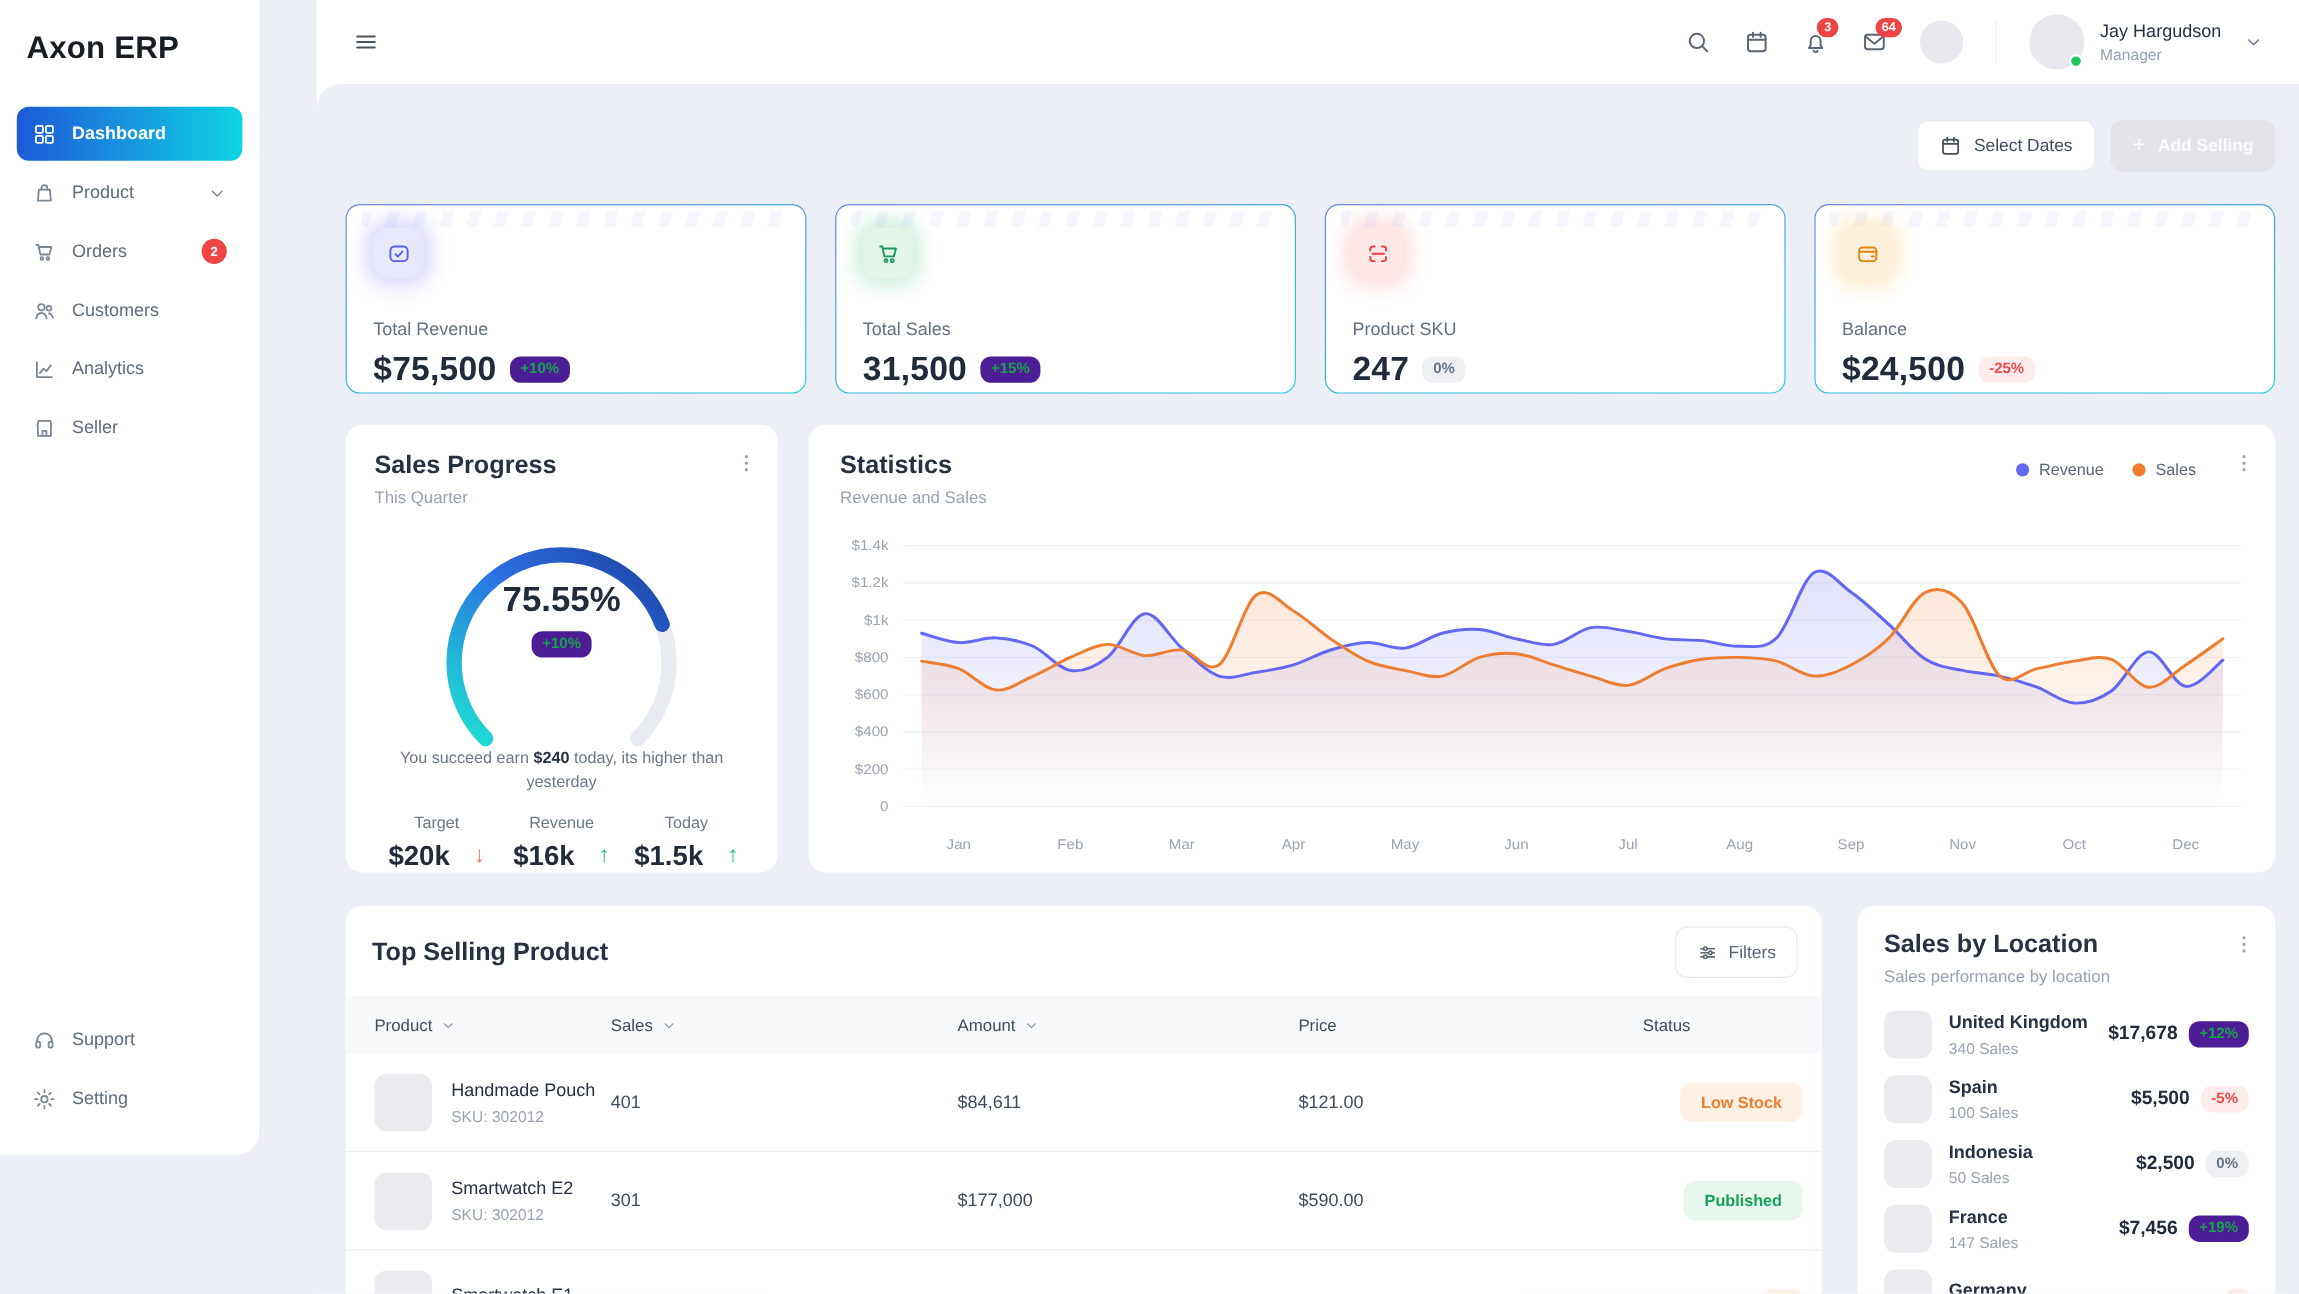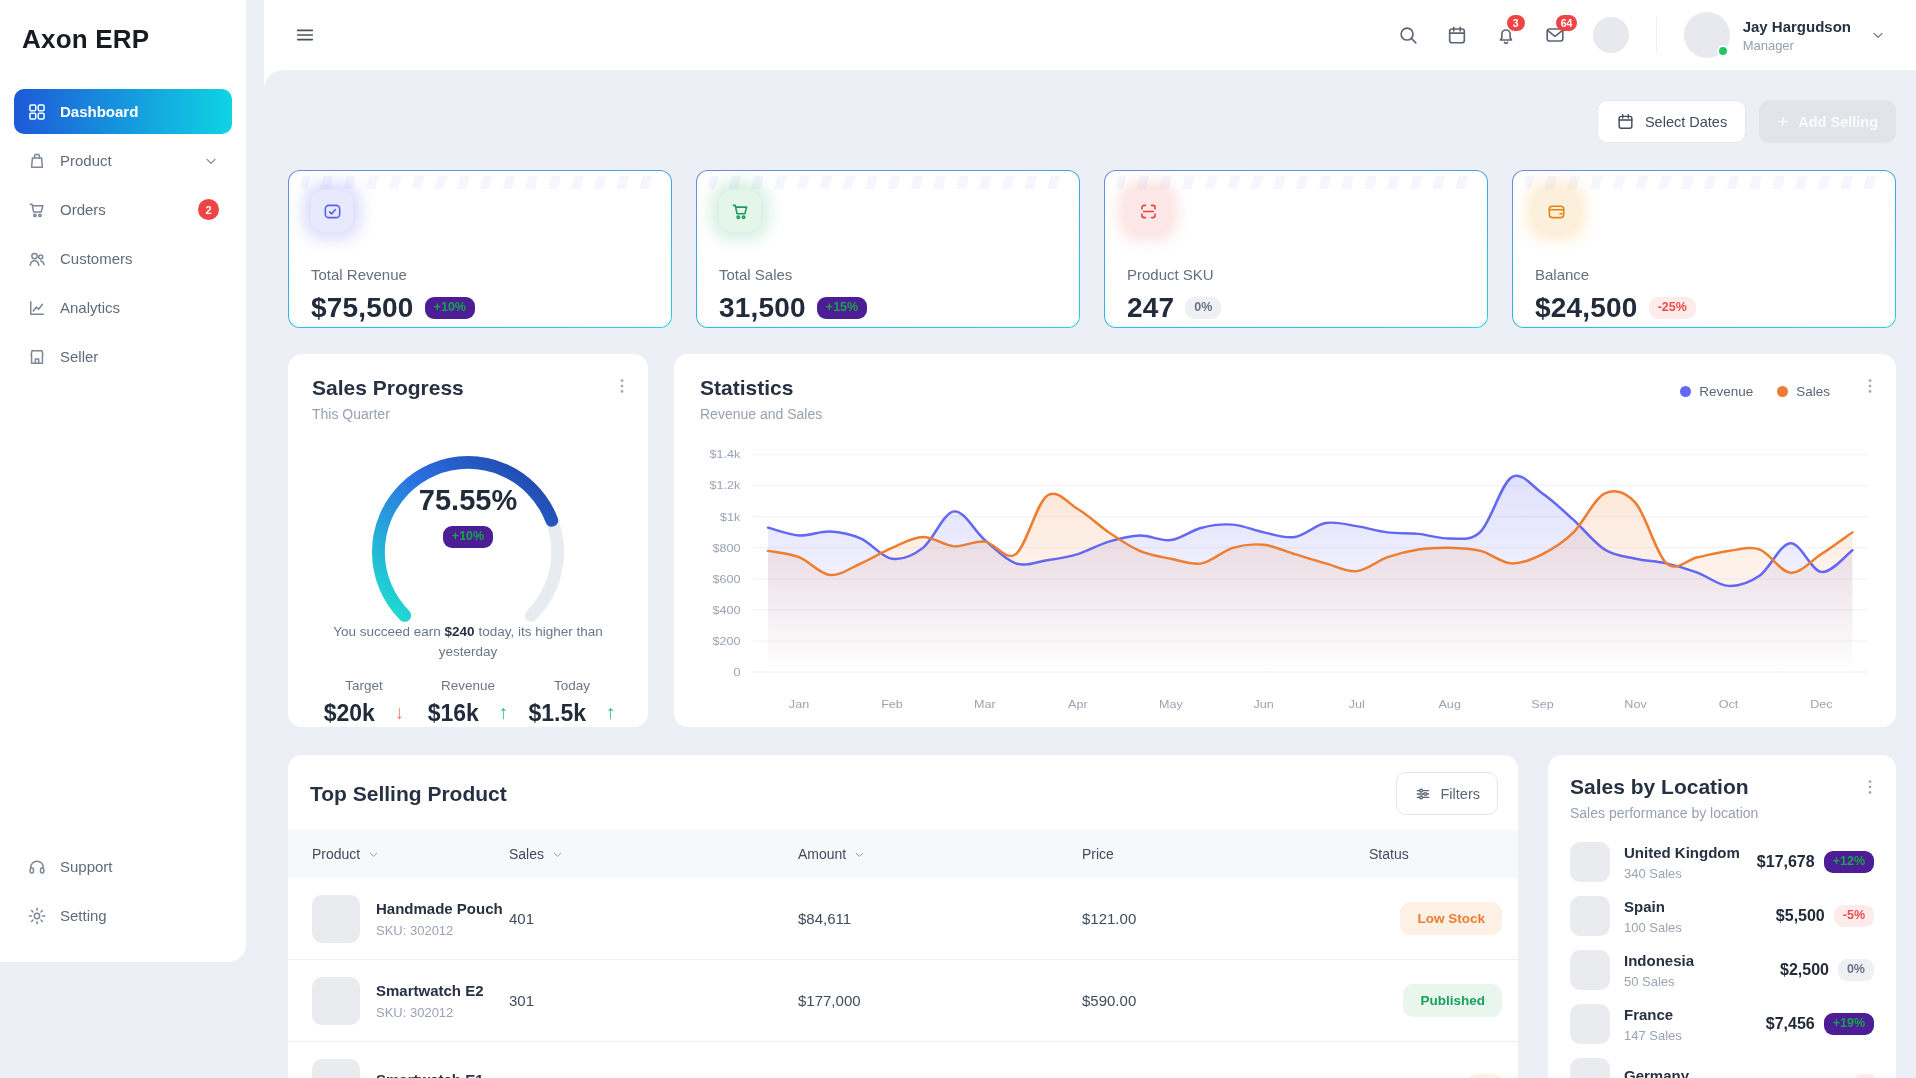--- a/index.html
+++ b/index.html
@@ -2,21 +2,21 @@
 <html><head>
 <meta charset="utf-8">
 <style>
   *{margin:0;padding:0;box-sizing:border-box}
   html,body{width:1916px;height:1078px}
   body{font-family:"Liberation Sans","DejaVu Sans",sans-serif;background:#edeff6;position:relative;overflow:hidden;color:#273142;-webkit-font-smoothing:antialiased}
   svg{display:block}
   .ic{width:22px;height:22px;fill:none;stroke:currentColor;stroke-width:1.8;stroke-linecap:round;stroke-linejoin:round}
 
   
-  .sidebar{position:absolute;left:0;top:0;width:246px;height:962px;background:#fff;border-bottom-right-radius:18px;z-index:3}
+  .sidebar{position:absolute;left:0;top:0;width:216px;height:962px;background:#fff;border-bottom-right-radius:18px;z-index:3}
   .logo{padding:24px 22px 20px;font-size:26px;font-weight:700;color:#181c23;letter-spacing:.2px}
   .nav{padding:14px 14px 0}
   .nav-item{display:flex;align-items:center;gap:13px;height:45px;padding:0 13px;border-radius:10px;color:#5f6b7c;font-size:15px;margin-bottom:4px;cursor:pointer}
   .nav-item .ic{width:20px;height:20px;color:#7d8798}
   .nav-item.active{background:linear-gradient(90deg,#1d59d8,#0fd4e3);color:#fff;font-weight:600}
   .nav-item.active .ic{color:#fff}
   .nav-badge{margin-left:auto;background:#ee4444;color:#fff;font-size:11px;font-weight:700;min-width:21px;height:21px;border-radius:11px;display:flex;align-items:center;justify-content:center;padding:0 6px}
   .nav-chevron{margin-left:auto;color:#8e98a8}
   .nav-chevron .ic{width:16px;height:16px}
   .sidebar-footer{position:absolute;left:14px;right:14px;top:844px}
@@ -25,21 +25,21 @@
   .header{position:absolute;left:264px;top:0;width:1652px;height:70px;background:#fff;display:flex;align-items:center;padding:0 30px;z-index:2}
   .hamburger{color:#49535f;cursor:pointer}
   .header-right{margin-left:auto;display:flex;align-items:center;gap:27px}
   .hicon{position:relative;color:#5b6575;cursor:pointer}
   .hbadge{position:absolute;top:-9px;left:12px;background:#ee4444;color:#fff;border-radius:9px;font-size:10.5px;font-weight:700;padding:2.5px 5px;min-width:18px;text-align:center;line-height:1}
   .circle-ph{width:36px;height:36px;border-radius:50%;background:#e7e9ee;cursor:pointer}
   .header-divider{width:1px;height:36px;background:#edeff3}
   .user{display:flex;align-items:center;gap:13px;cursor:pointer}
   .avatar{width:46px;height:46px;border-radius:50%;background:#e7e9ee;position:relative;flex:none}
   .avatar-dot{position:absolute;right:1px;bottom:1px;width:12px;height:12px;border-radius:50%;background:#22c55e;border:2.5px solid #fff}
-  .user-name{font-size:15px;font-weight:700;color:#273142}
+  .user-name{font-size:15px;font-weight:400;color:#273142}
   .user-role{font-size:13px;color:#94a0b0;margin-top:3px}
   .user-chevron{color:#6b7686;margin-left:6px}
 
   
   .main{position:absolute;left:264px;top:70px;width:1652px;height:1008px;background:#fff}
   .main-inner{position:absolute;inset:0;background:#edeff6;border-top-left-radius:20px}
 
   .toolbar{position:absolute;top:30px;right:20px;display:flex;gap:13px}
   .btn{height:43px;border-radius:10px;display:flex;align-items:center;gap:10px;font-size:14.5px;padding:0 18px;cursor:pointer}
   .btn .ic{width:19px;height:19px}
@@ -107,21 +107,21 @@
   .th{display:flex;align-items:center;gap:7px}
   .th .ic{width:13px;height:13px;color:#8e98a8}
   .col-product{width:221px;padding-left:24px}
   .col-sales{width:289px}
   .col-amount{width:284px}
   .col-price{width:287px}
   .col-status{flex:1;padding-right:16px;display:flex;justify-content:flex-start}
   .trow{height:82px;display:flex;align-items:center;border-bottom:1px solid #eef1f4}
   .prod-cell{display:flex;align-items:center;gap:16px}
   .thumb{width:48px;height:48px;border-radius:10px;background:#e9ebef;flex:none}
-  .prod-name{font-size:15px;font-weight:700;color:#273142}
+  .prod-name{font-size:15px;font-weight:400;color:#273142}
   .prod-sku{font-size:13px;color:#9aa3b2;margin-top:6px}
   .cell{font-size:15px;color:#404b5c}
   .trow .col-status{justify-content:flex-end}
   .pill{display:inline-block;font-size:13.5px;font-weight:600;padding:9px 17px;border-radius:10px;min-width:24px;text-align:center}
   .pill--orange{color:#ed7d31;background:#fdf0e4}
   .pill--green{color:#17a15b;background:#e8f6ee}
 
   
   .loc-card{left:1284px;top:685px;right:20px;height:560px;padding:20px 22px;overflow:hidden}
   .loc-list{margin-top:17px;display:flex;flex-direction:column;gap:6px}

